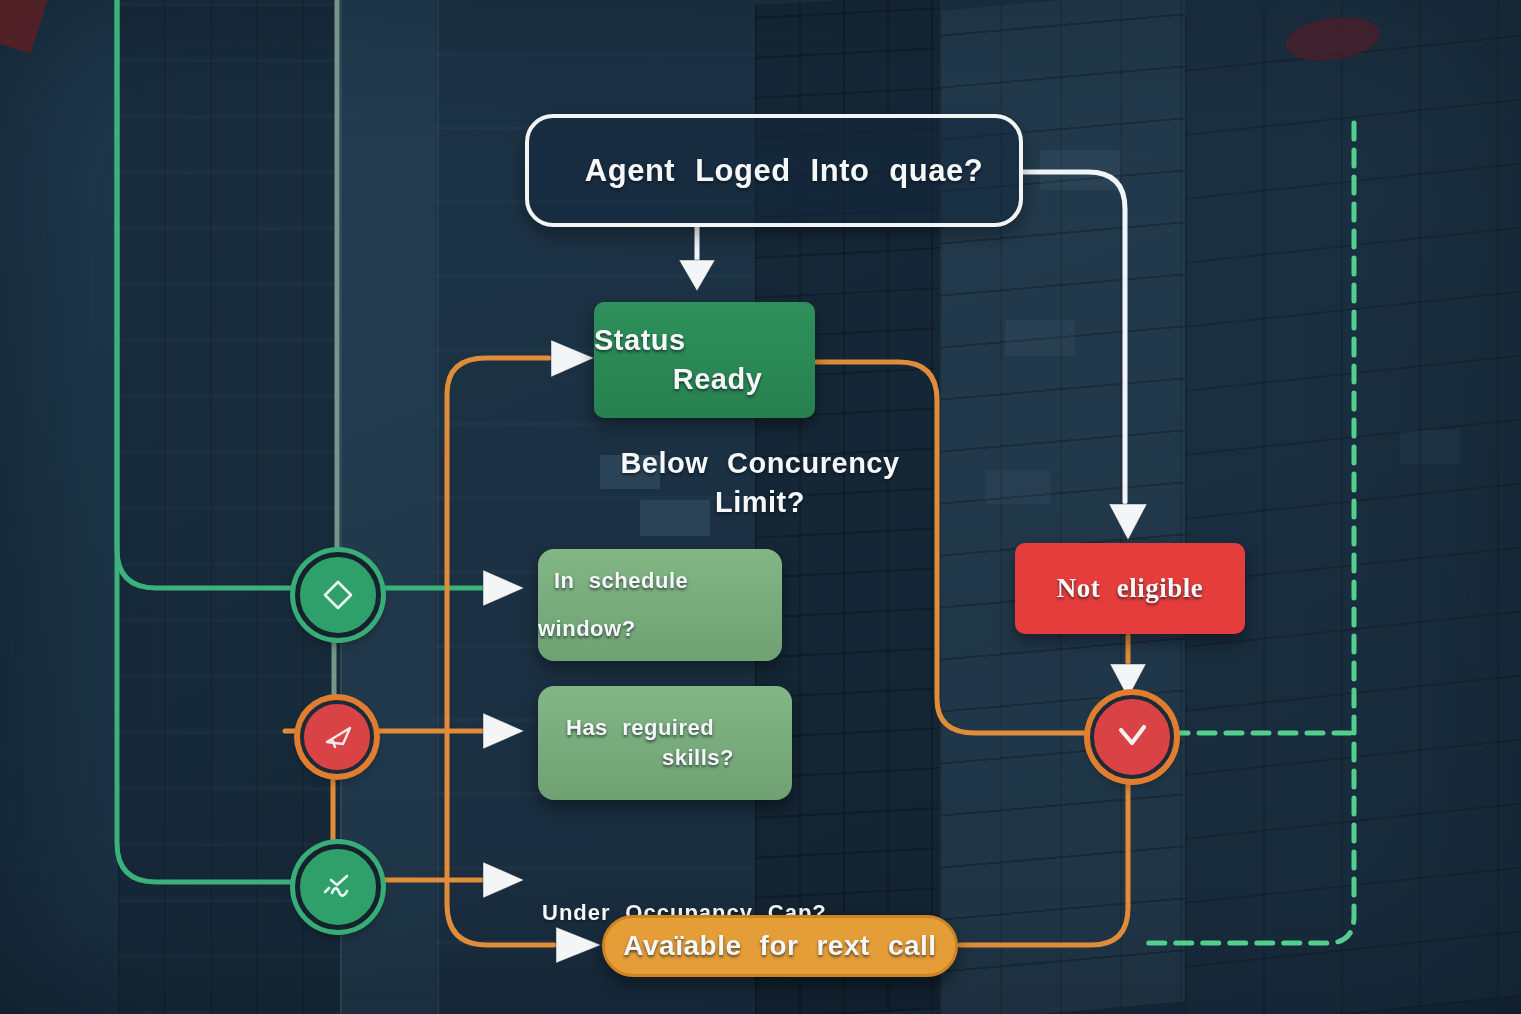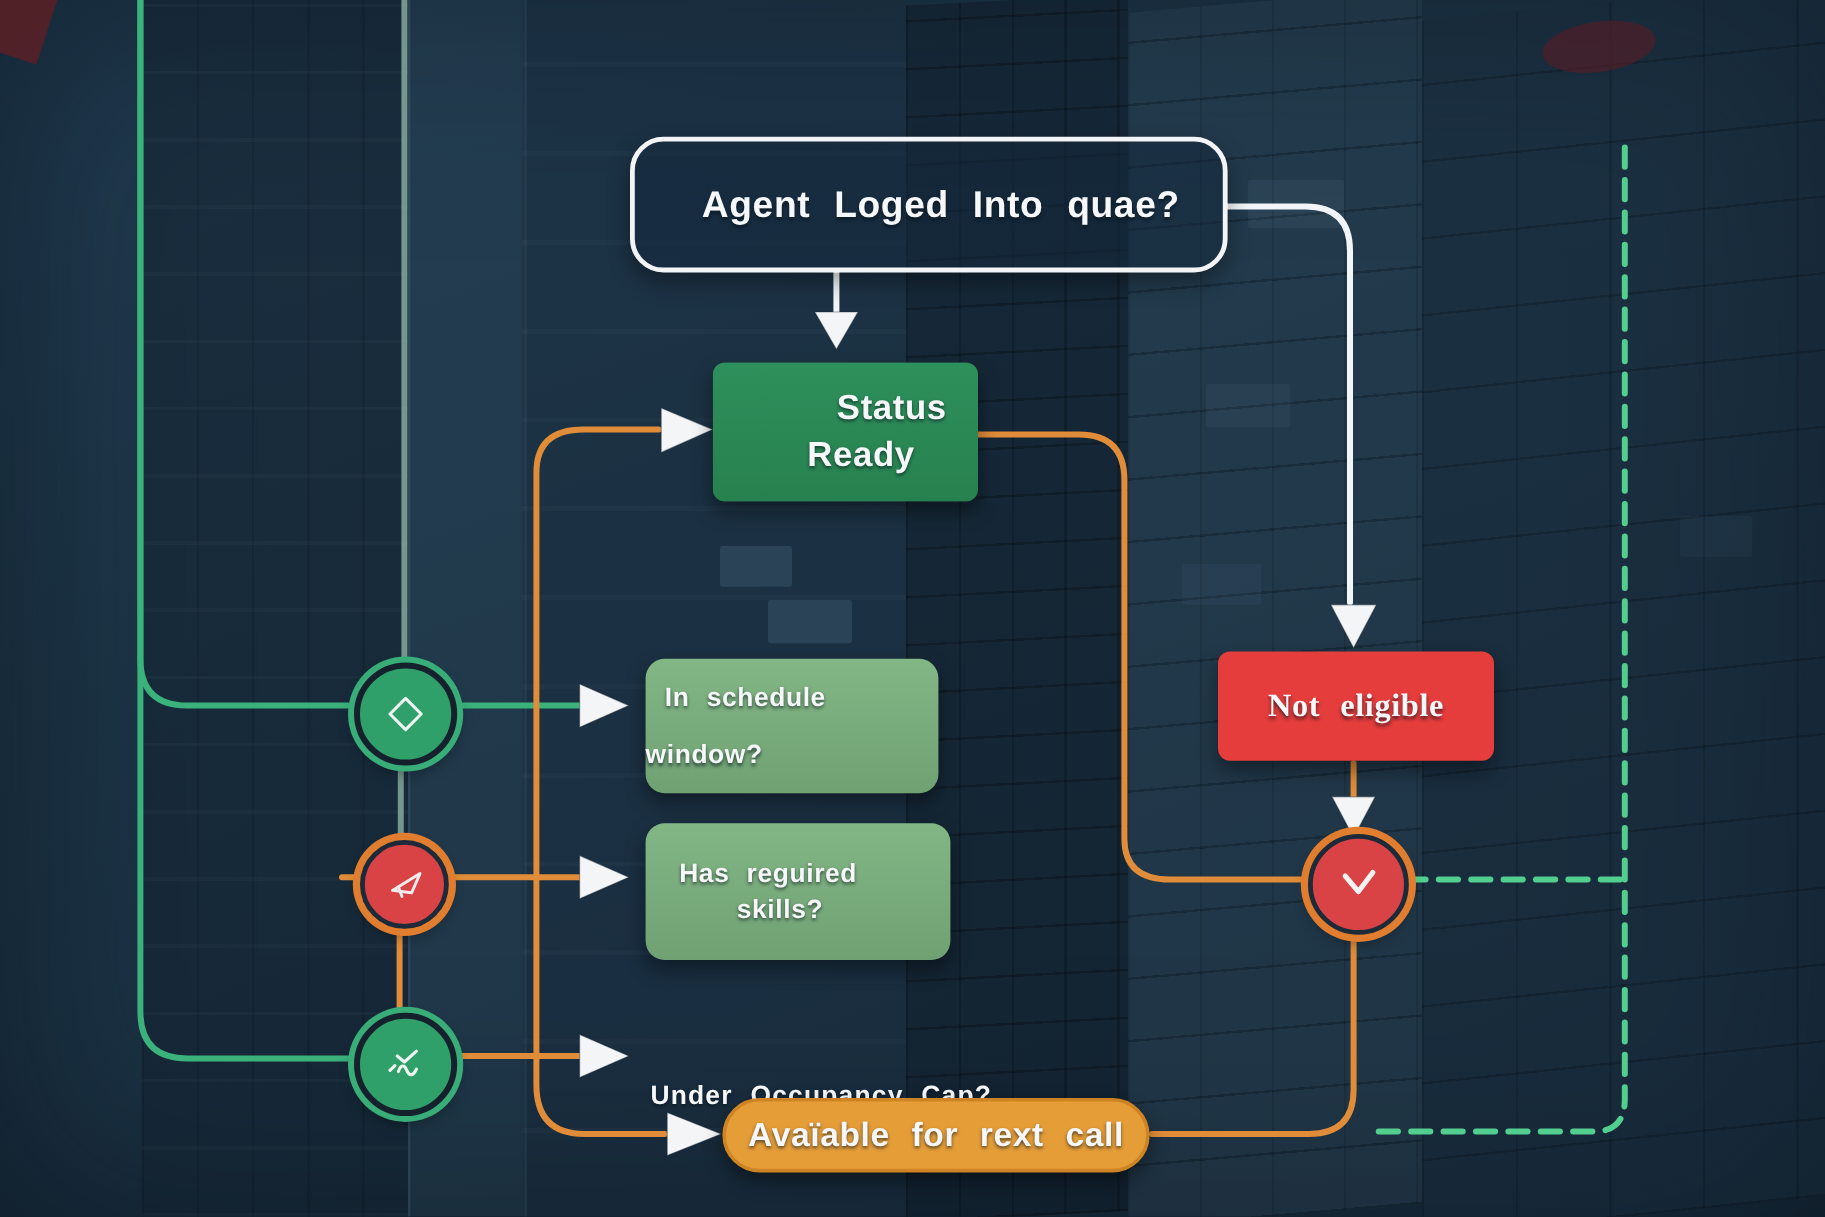--- a/index.html
+++ b/index.html
@@ -38,32 +38,32 @@
   
   .node{position:absolute;z-index:3;box-sizing:border-box;display:flex;flex-direction:column;
         justify-content:center;color:#f5f7f8;font-weight:700;
         text-shadow:0 2px 3px rgba(8,18,28,.65);word-spacing:.35em;letter-spacing:.5px;}
   .top-box{left:525px;top:114px;width:498px;height:113px;border:4px solid #f2f4f6;border-radius:28px;
         background:rgba(20,40,60,.55);font-size:31px;text-align:center;
         box-shadow:0 8px 18px rgba(0,0,0,.35);padding-left:20px;}
   .status-box{left:594px;top:302px;width:221px;height:116px;border-radius:10px;font-size:29px;
         background:linear-gradient(180deg,#2e905c,#27814f);background-color:#2b8b58;
         box-shadow:0 8px 16px rgba(0,0,0,.4);}
-  .status-box .l1{text-align:right;padding-right:26px;}
+  .status-box .l1{text-align:left;padding-right:26px;}
   .status-box .l2{text-align:center;padding-left:26px;}
   .free-text{background:none;}
   .concurrency{left:585px;top:444px;width:350px;font-size:29px;text-align:center;line-height:40px;}
   .green-soft{background:linear-gradient(180deg,#83b685,#6fa173);border-radius:16px;font-size:22px;
         box-shadow:0 8px 16px rgba(0,0,0,.38);}
   .schedule-box{left:538px;top:549px;width:244px;height:112px;}
   .schedule-box .l1{padding-left:16px;}
   .schedule-box .l2{margin-top:18px;}
   .skills-box{left:538px;top:686px;width:254px;height:114px;}
   .skills-box .l1{padding-left:28px;}
-  .skills-box .l2{padding-left:76px;}
+  .skills-box .l2{padding-left:76px;margin-left:48px;}
   .red-box{left:1015px;top:543px;width:230px;height:91px;background:#e53c3c;border-radius:10px;
         font-size:27px;text-align:center;box-shadow:0 8px 16px rgba(0,0,0,.4);font-family:Liberation Serif, serif;}
   .occupancy{left:542px;top:858px;width:400px;font-size:22px;letter-spacing:1px;margin-top:40px;}
   .pill{left:602px;top:915px;width:356px;height:62px;background:#e59d38;border-radius:31px;
         font-size:28px;text-align:center;border:3px solid #cf8424;box-shadow:0 8px 16px rgba(0,0,0,.4);}
   .node .ln{display:block;line-height:1.35;}
   
   .circle{position:absolute;z-index:4;border-radius:50%;display:flex;align-items:center;justify-content:center;}
   .c-green{background:#2fa06a;border:5px solid #15222e;box-shadow:0 0 0 5px #39ad77,0 6px 12px rgba(0,0,0,.4);}
   .c-red{background:#d94345;border:4px solid #1c2a39;box-shadow:0 0 0 6px #e07d2e,0 6px 12px rgba(0,0,0,.4);}
@@ -134,20 +134,24 @@
 
   <div class="node top-box">
     <span class="ln">Agent Loged Into quae?</span>
   </div>
 
   <div class="node status-box">
     <span class="ln l1">Status</span>
     <span class="ln l2">Ready</span>
   </div>
 
+  <div class="node free-text concurrency">
+    <span class="ln">Below Concurency</span>
+    <span class="ln">Limit?</span>
+  </div>
 
   <div class="node green-soft schedule-box">
     <span class="ln l1">In schedule</span>
     <span class="ln l2">window?</span>
   </div>
 
   <div class="node green-soft skills-box">
     <span class="ln l1">Has reguired</span>
     <span class="ln l2">skills?</span>
   </div>

